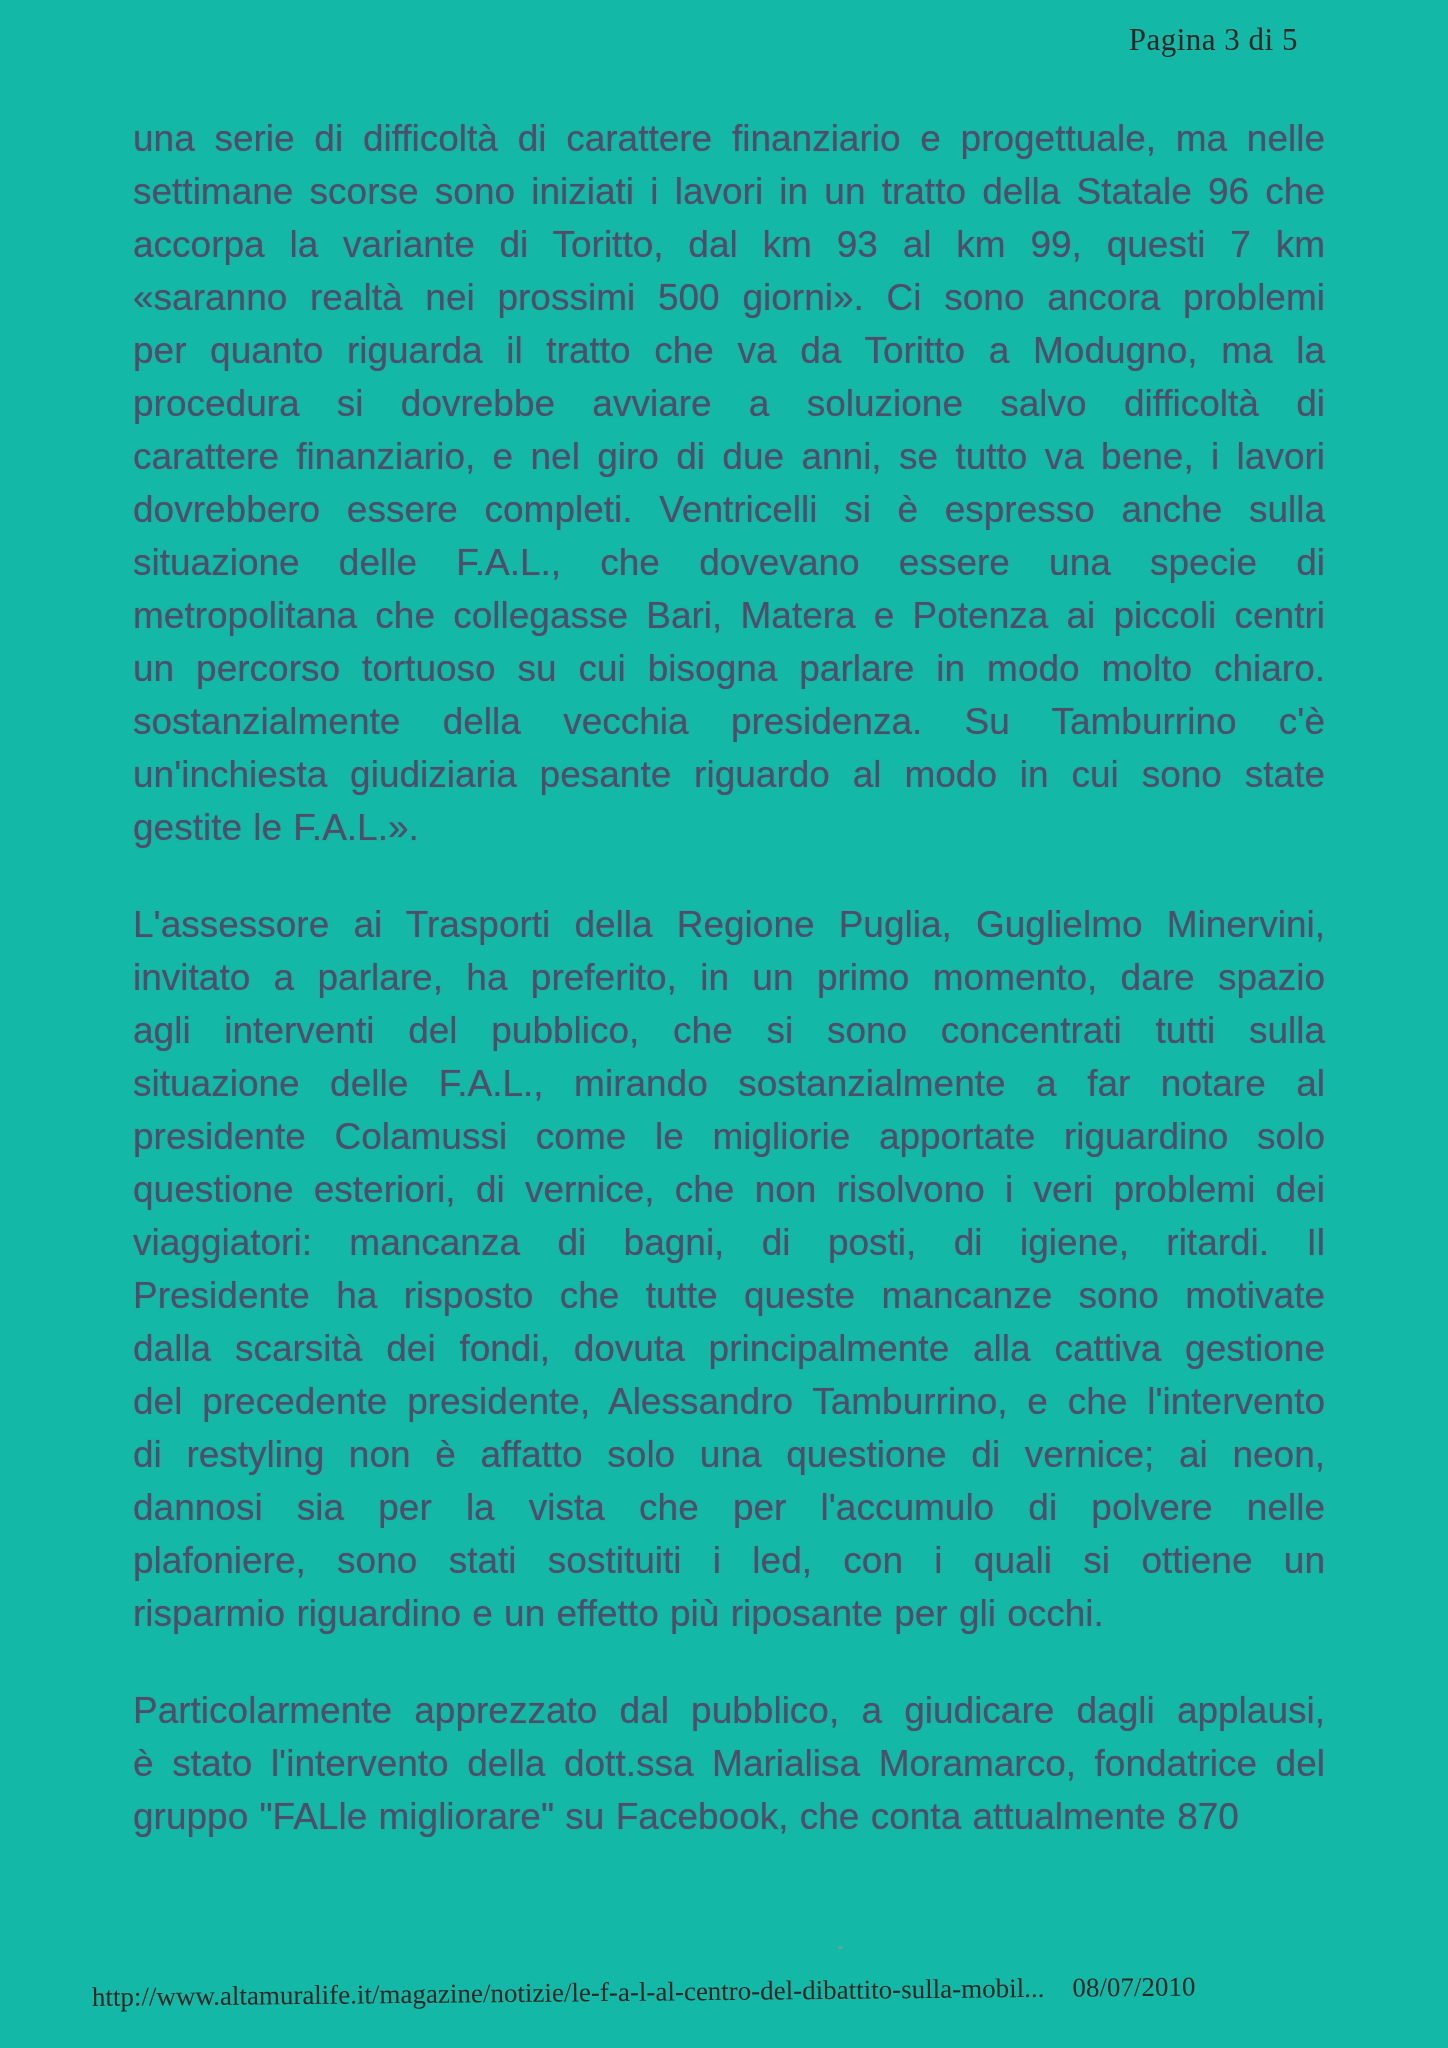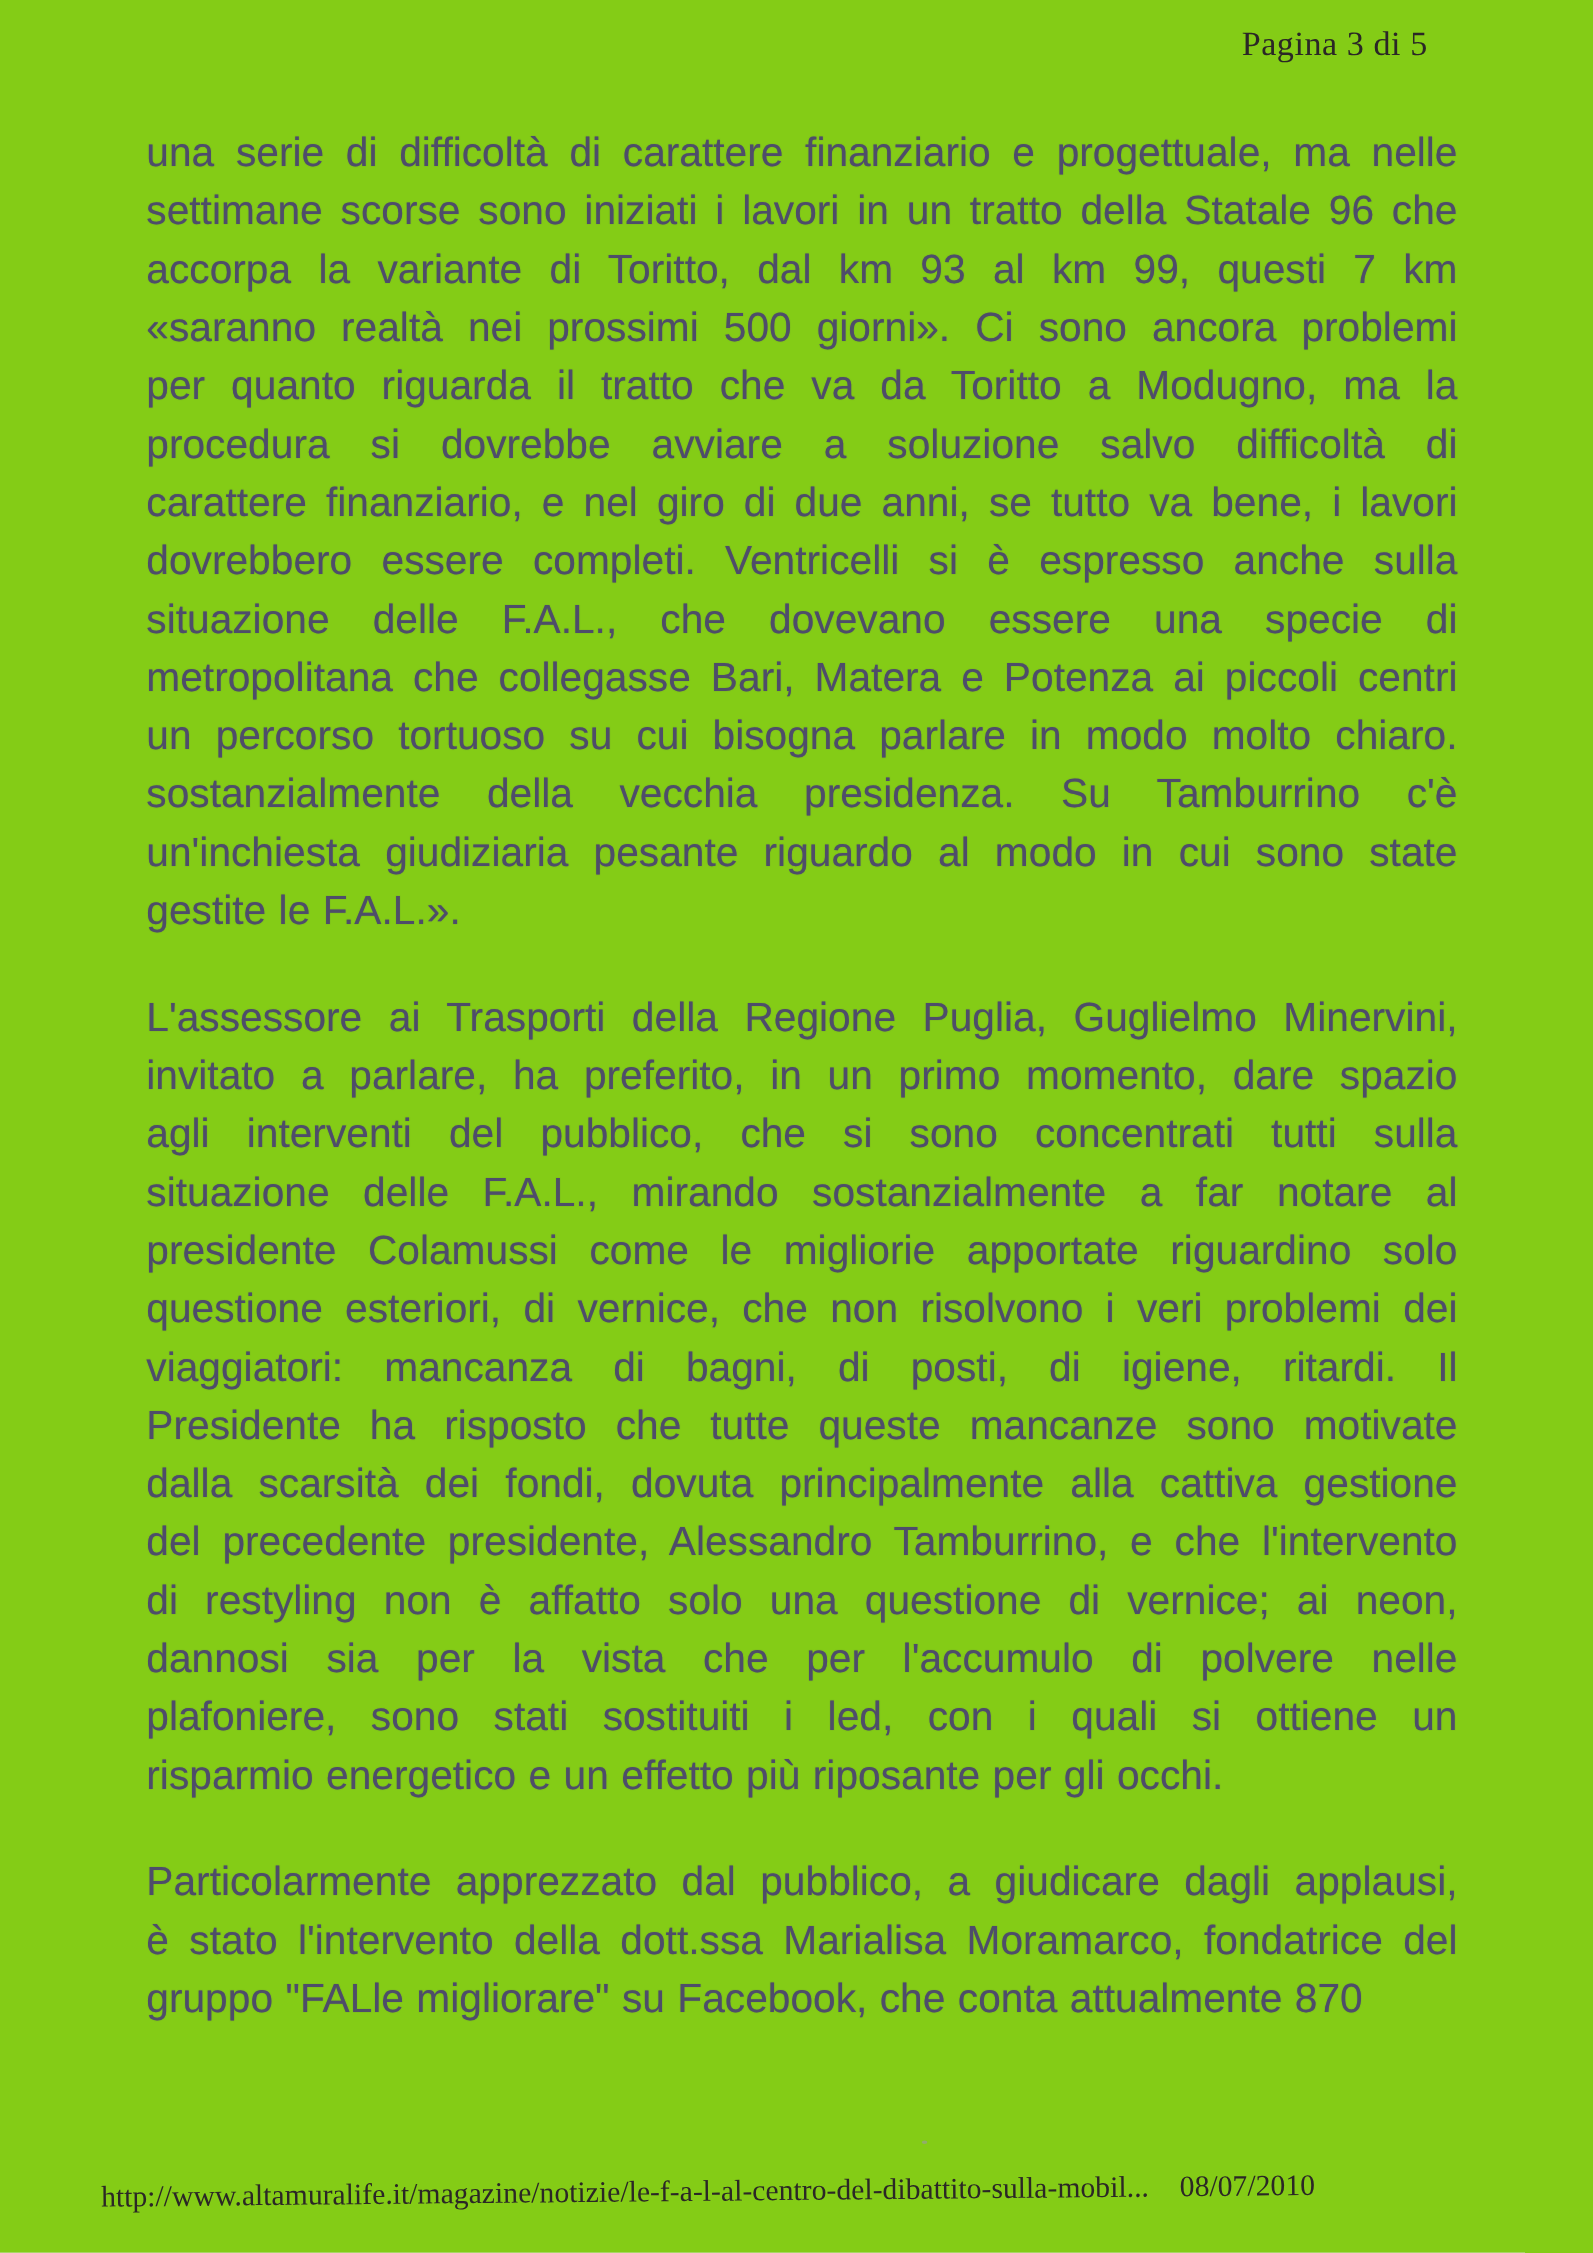--- a/index.html
+++ b/index.html
@@ -4,21 +4,21 @@
 <style>
   html, body {
     margin: 0;
     padding: 0;
     background: #e8e8e8;
   }
   .page {
     position: relative;
     width: 1448px;
     height: 2048px;
-    background: #84cc16;
+    background: #14b8a6;
     overflow: hidden;
     font-family: "Liberation Sans", sans-serif;
   }
   .page-header {
     position: absolute;
     top: 22px;
     right: 150px;
     font-family: "Liberation Serif", serif;
     font-size: 31px;
     color: #2b2726;
@@ -105,21 +105,21 @@
         <div class="line">situazione delle F.A.L., mirando sostanzialmente a far notare al</div>
         <div class="line">presidente Colamussi come le migliorie apportate riguardino solo</div>
         <div class="line">questione esteriori, di vernice, che non risolvono i veri problemi dei</div>
         <div class="line">viaggiatori: mancanza di bagni, di posti, di igiene, ritardi. Il</div>
         <div class="line">Presidente ha risposto che tutte queste mancanze sono motivate</div>
         <div class="line">dalla scarsità dei fondi, dovuta principalmente alla cattiva gestione</div>
         <div class="line">del precedente presidente, Alessandro Tamburrino, e che l'intervento</div>
         <div class="line">di restyling non è affatto solo una questione di vernice; ai neon,</div>
         <div class="line">dannosi sia per la vista che per l'accumulo di polvere nelle</div>
         <div class="line">plafoniere, sono stati sostituiti i led, con i quali si ottiene un</div>
-        <div class="line last">risparmio energetico e un effetto più riposante per gli occhi.</div>
+        <div class="line last">risparmio riguardino e un effetto più riposante per gli occhi.</div>
       </div>
       <div class="paragraph">
         <div class="line">Particolarmente apprezzato dal pubblico, a giudicare dagli applausi,</div>
         <div class="line">è stato l'intervento della dott.ssa Marialisa Moramarco, fondatrice del</div>
         <div class="line last">gruppo "FALle migliorare" su Facebook, che conta attualmente 870</div>
       </div>
     </div>
 
   <div class="page-footer">
     <span class="footer-url">http://www.altamuralife.it/magazine/notizie/le-f-a-l-al-centro-del-dibattito-sulla-mobil...</span>

